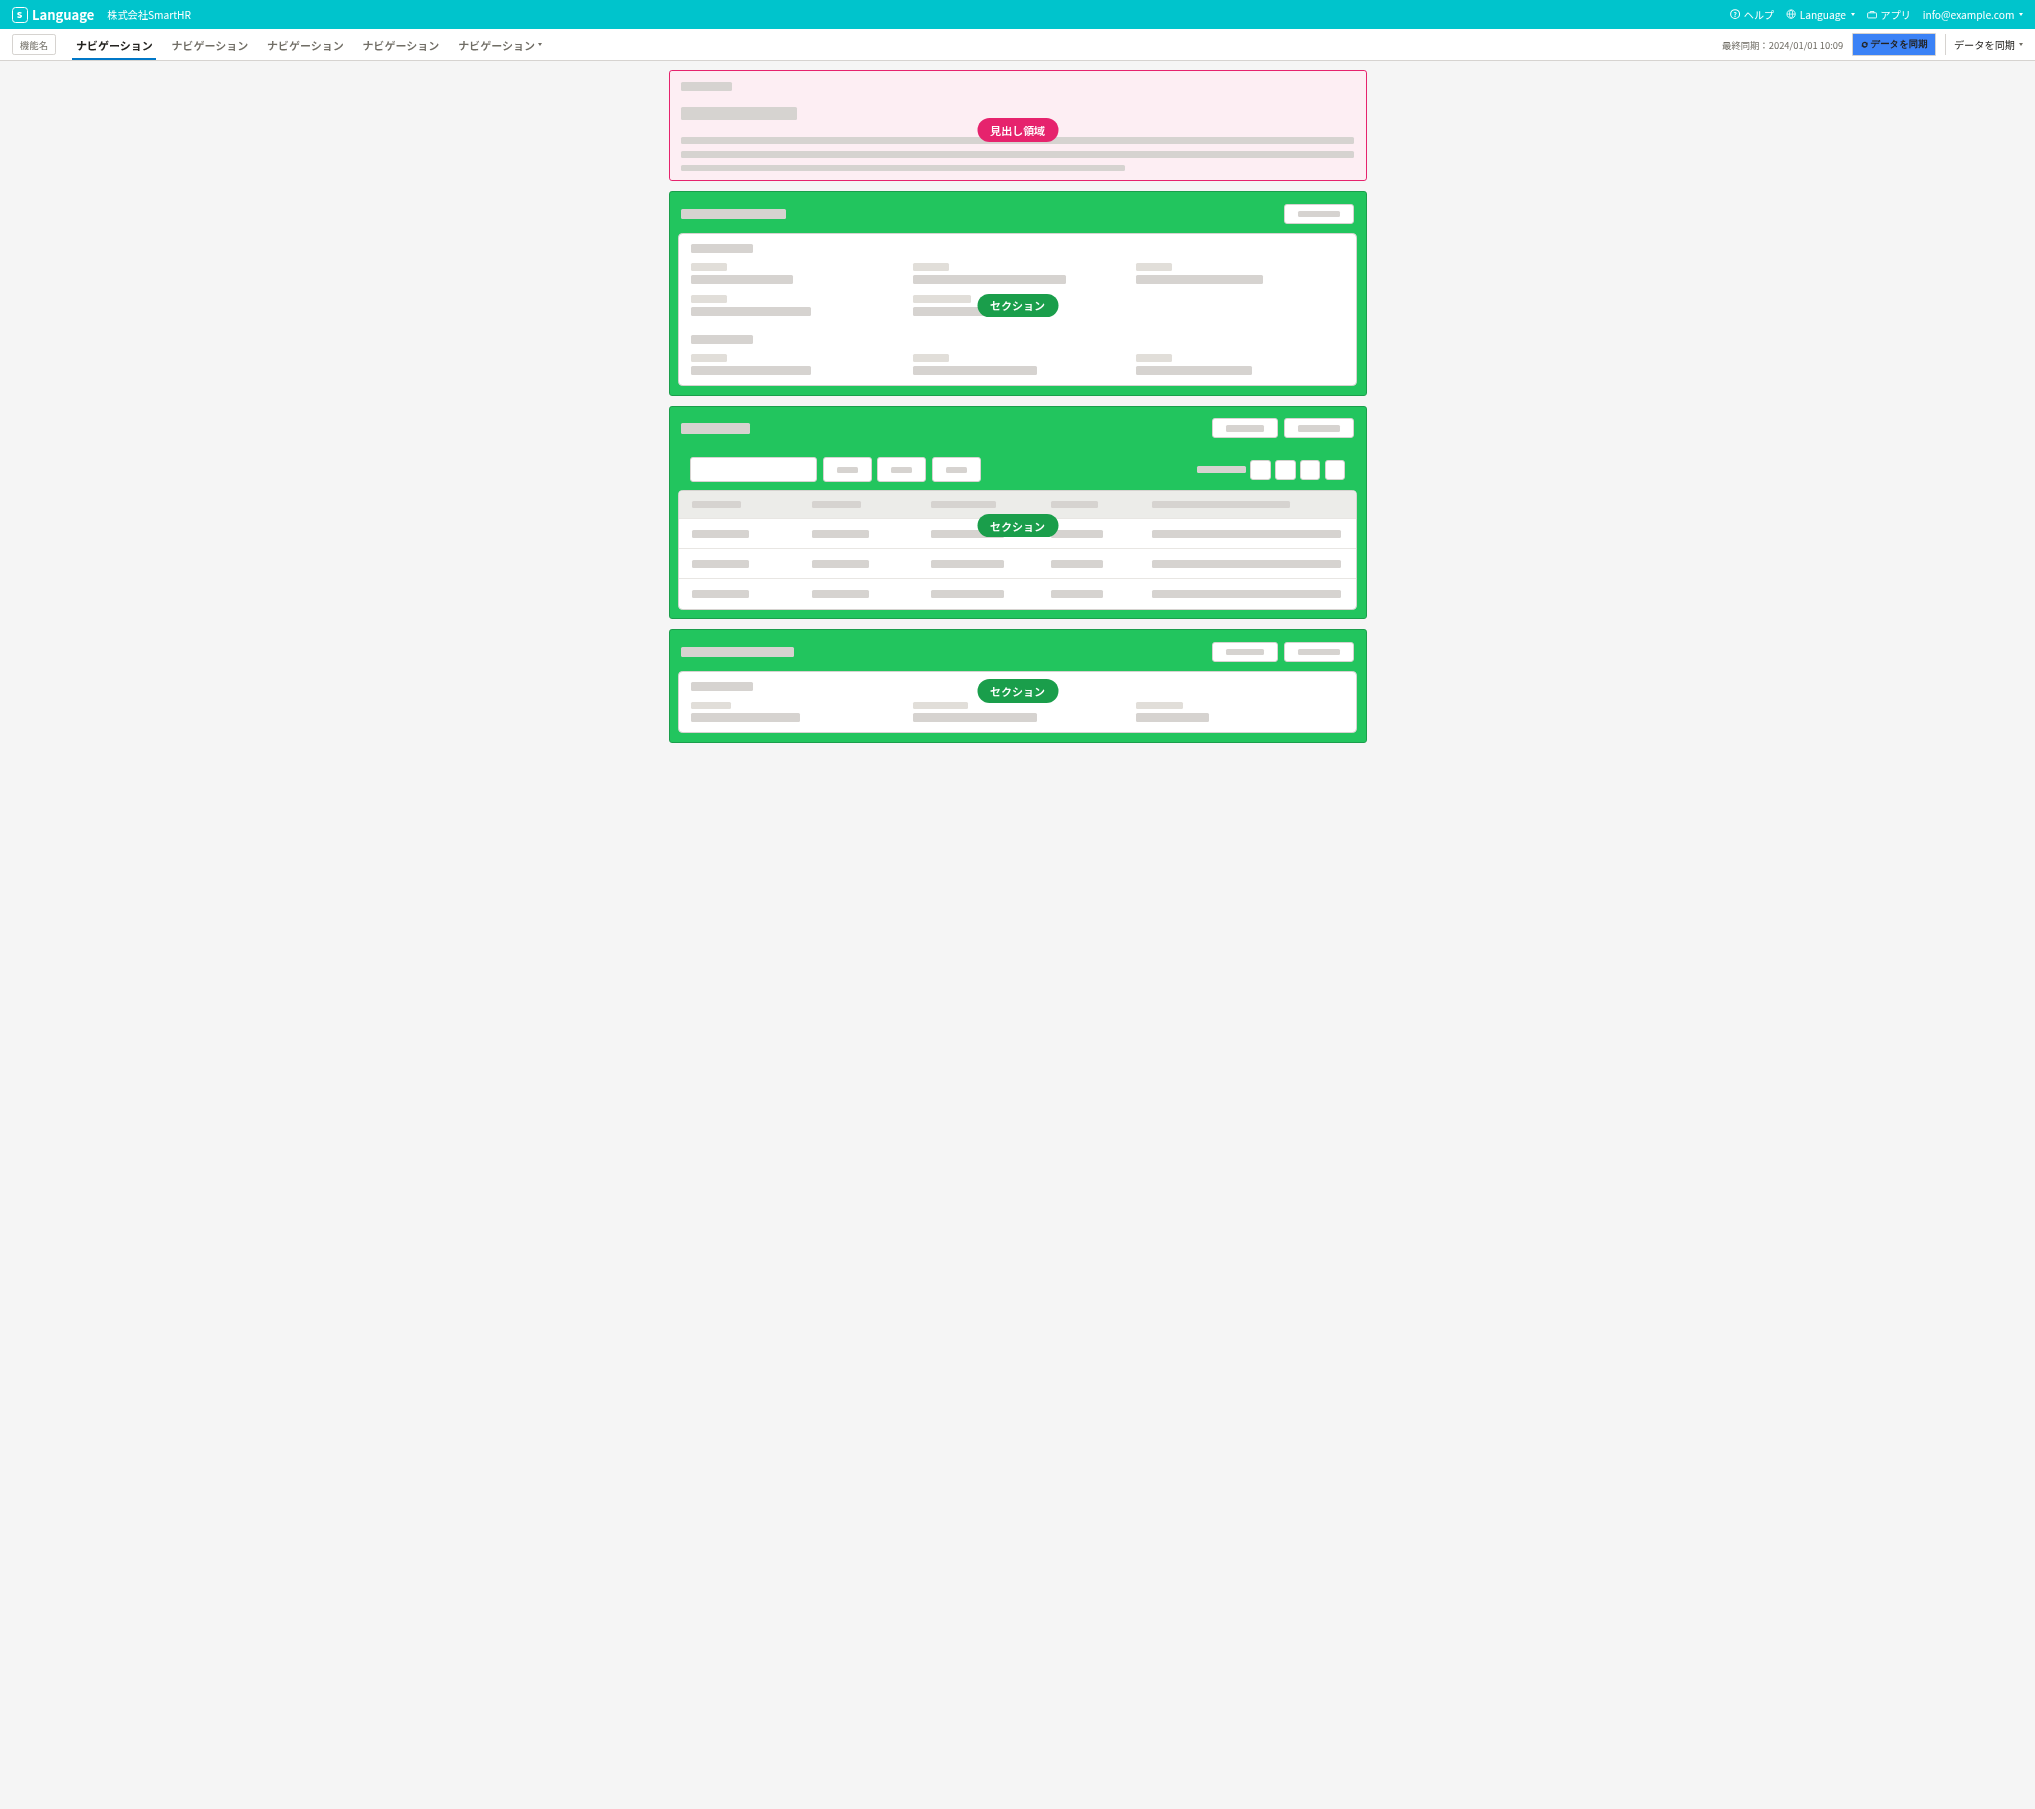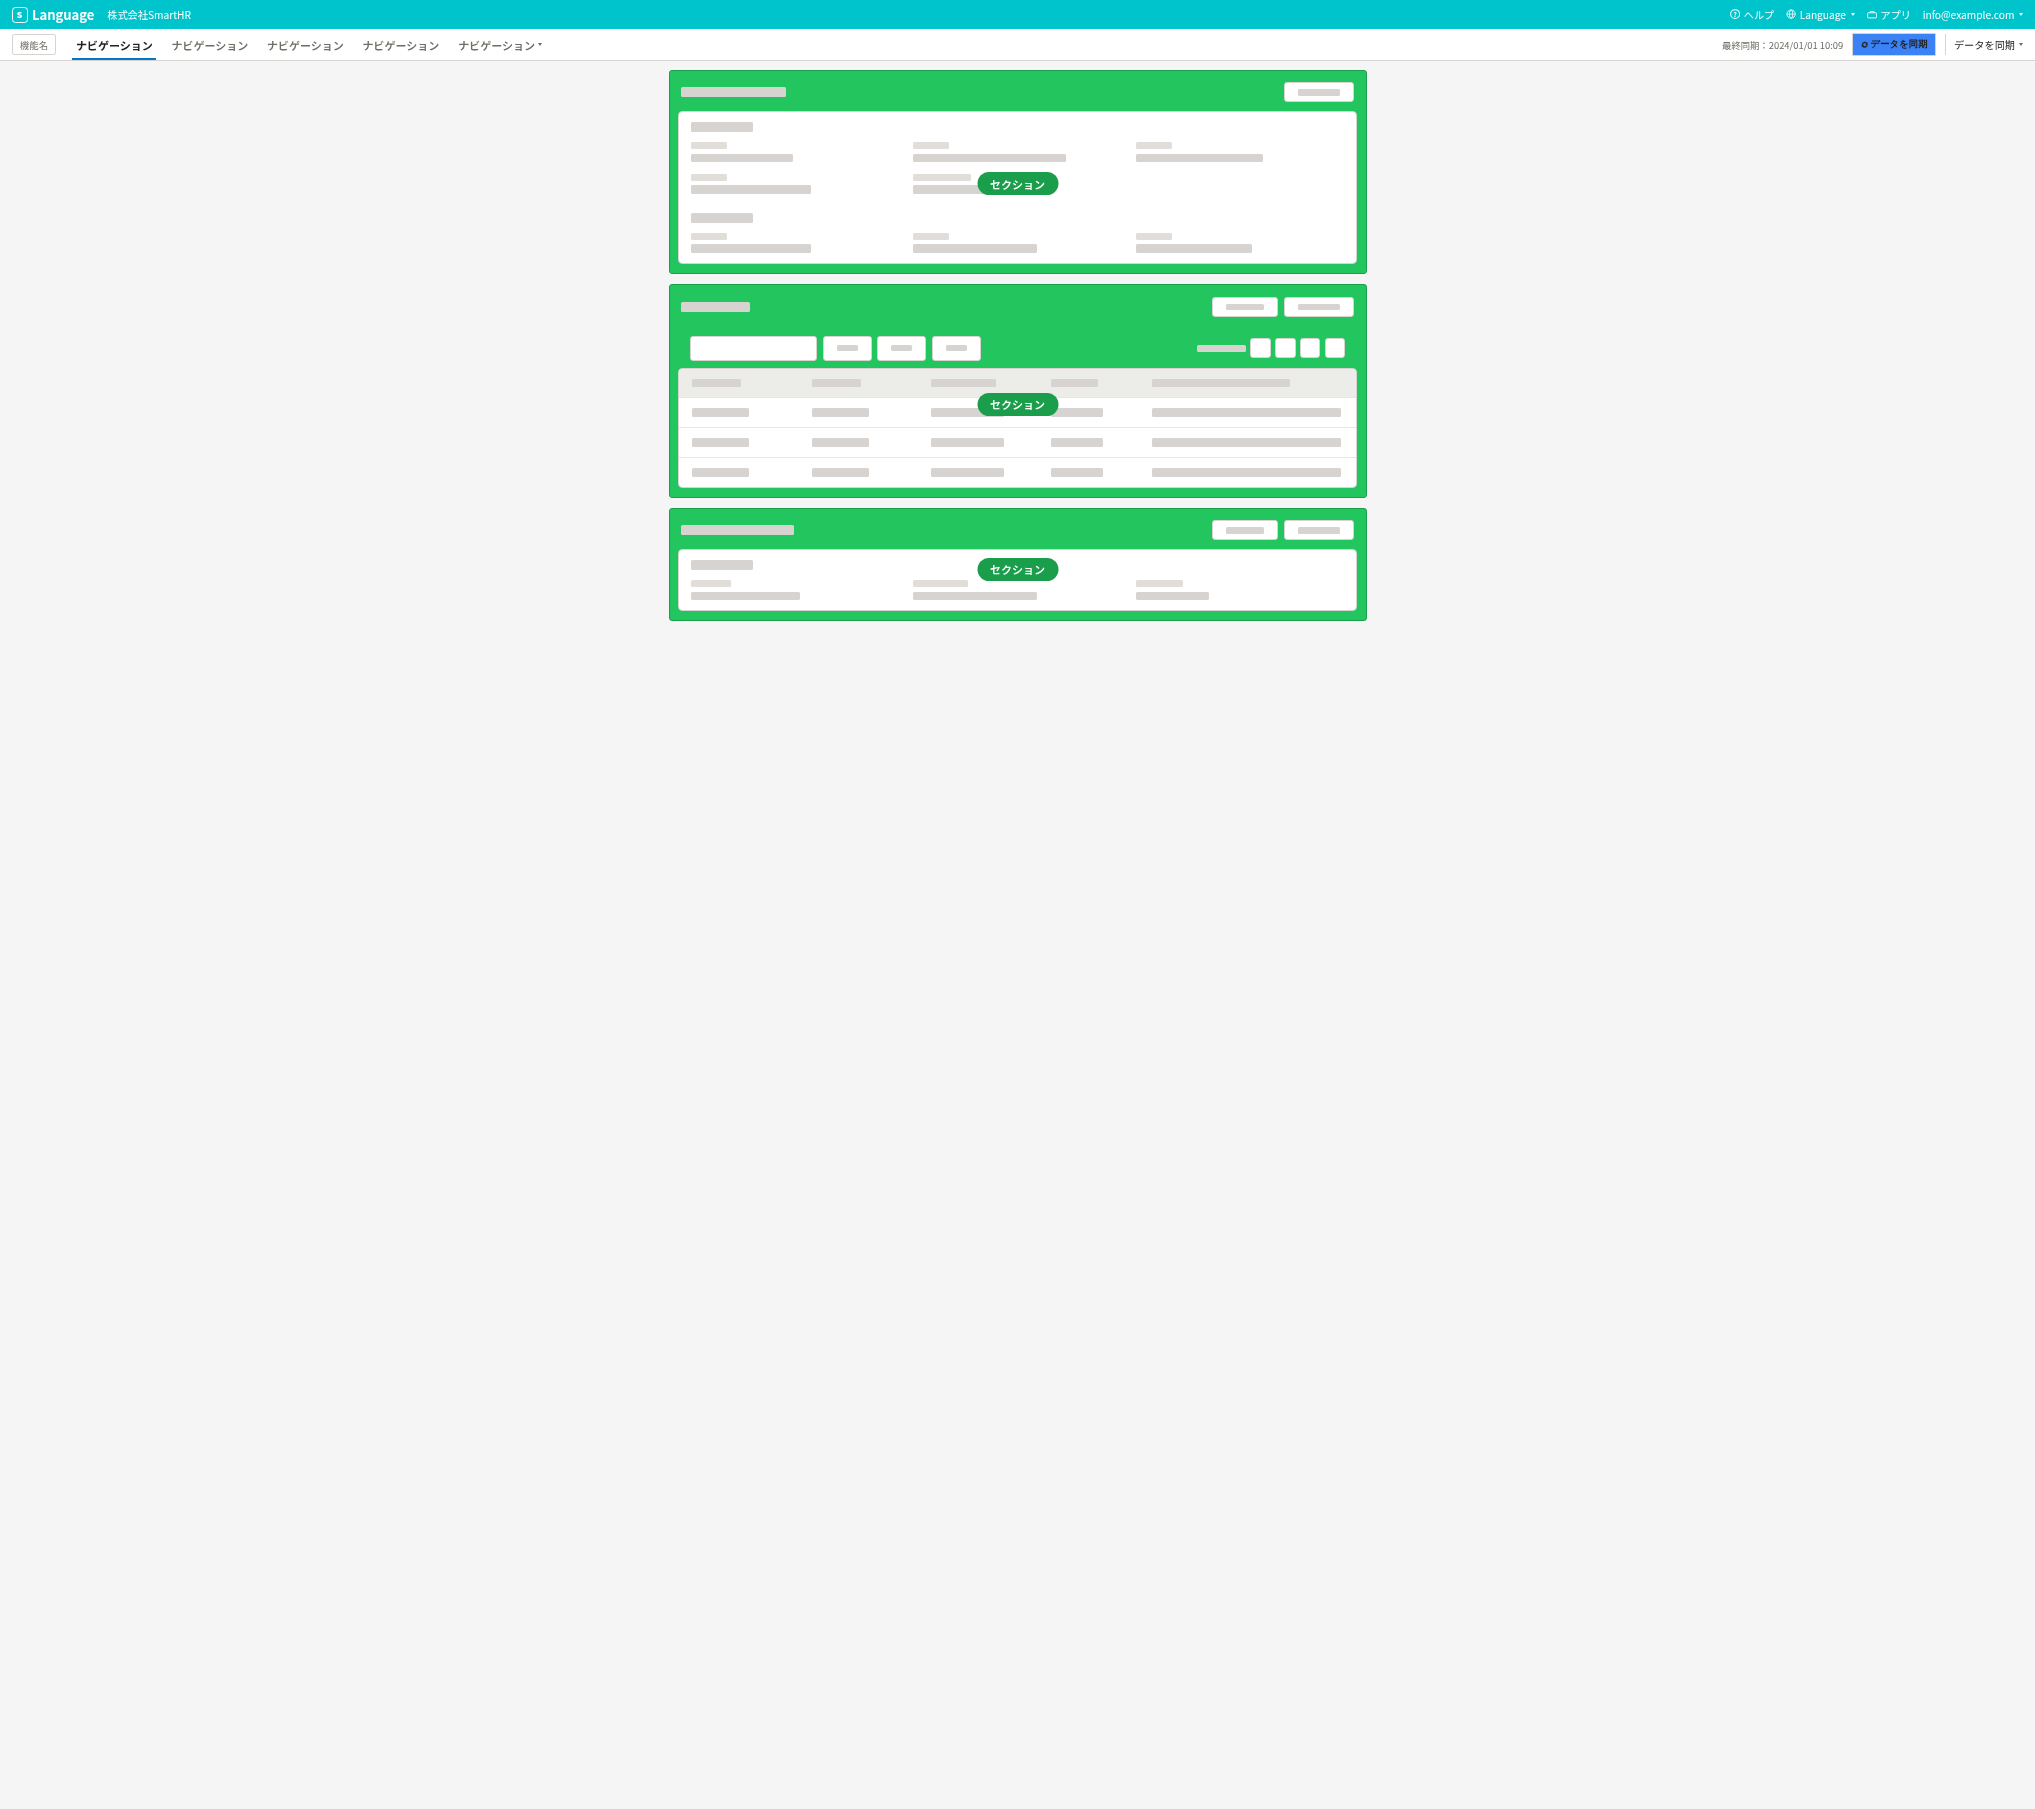--- a/index.html
+++ b/index.html
@@ -333,20 +333,34 @@
     <div class="divider-v"></div>
     <div class="release-btn">
       <span>データを同期</span>
       <span class="release-caret"></span>
     </div>
   </div>
 </div>
 
 <div class="main">
 
+  <div class="region pink">
+    <div class="floats-wrap">
+      <div class="badge-float pink" style="top:39px">見出し領域</div>
+    </div>
+    <div class="heading-inner">
+      <div class="ph" style="width:51px; height:8.7px"></div>
+      <div class="ph" style="width:116px; height:13px; margin-top:16px"></div>
+      <div class="heading-lines">
+        <div class="ph" style="width:100%; height:6.5px"></div>
+        <div class="ph" style="width:100%; height:6.5px"></div>
+        <div class="ph" style="width:66%; height:6.5px"></div>
+      </div>
+    </div>
+  </div>
 
   <div class="region green">
     <div class="section-header">
       <div class="ph title-ph" style="width:105px"></div>
       <div class="section-actions">
         <div class="ph-btn">
             <div class="ph" style="width:42px;height:6.5px"></div>
           </div>
       </div>
     </div>

